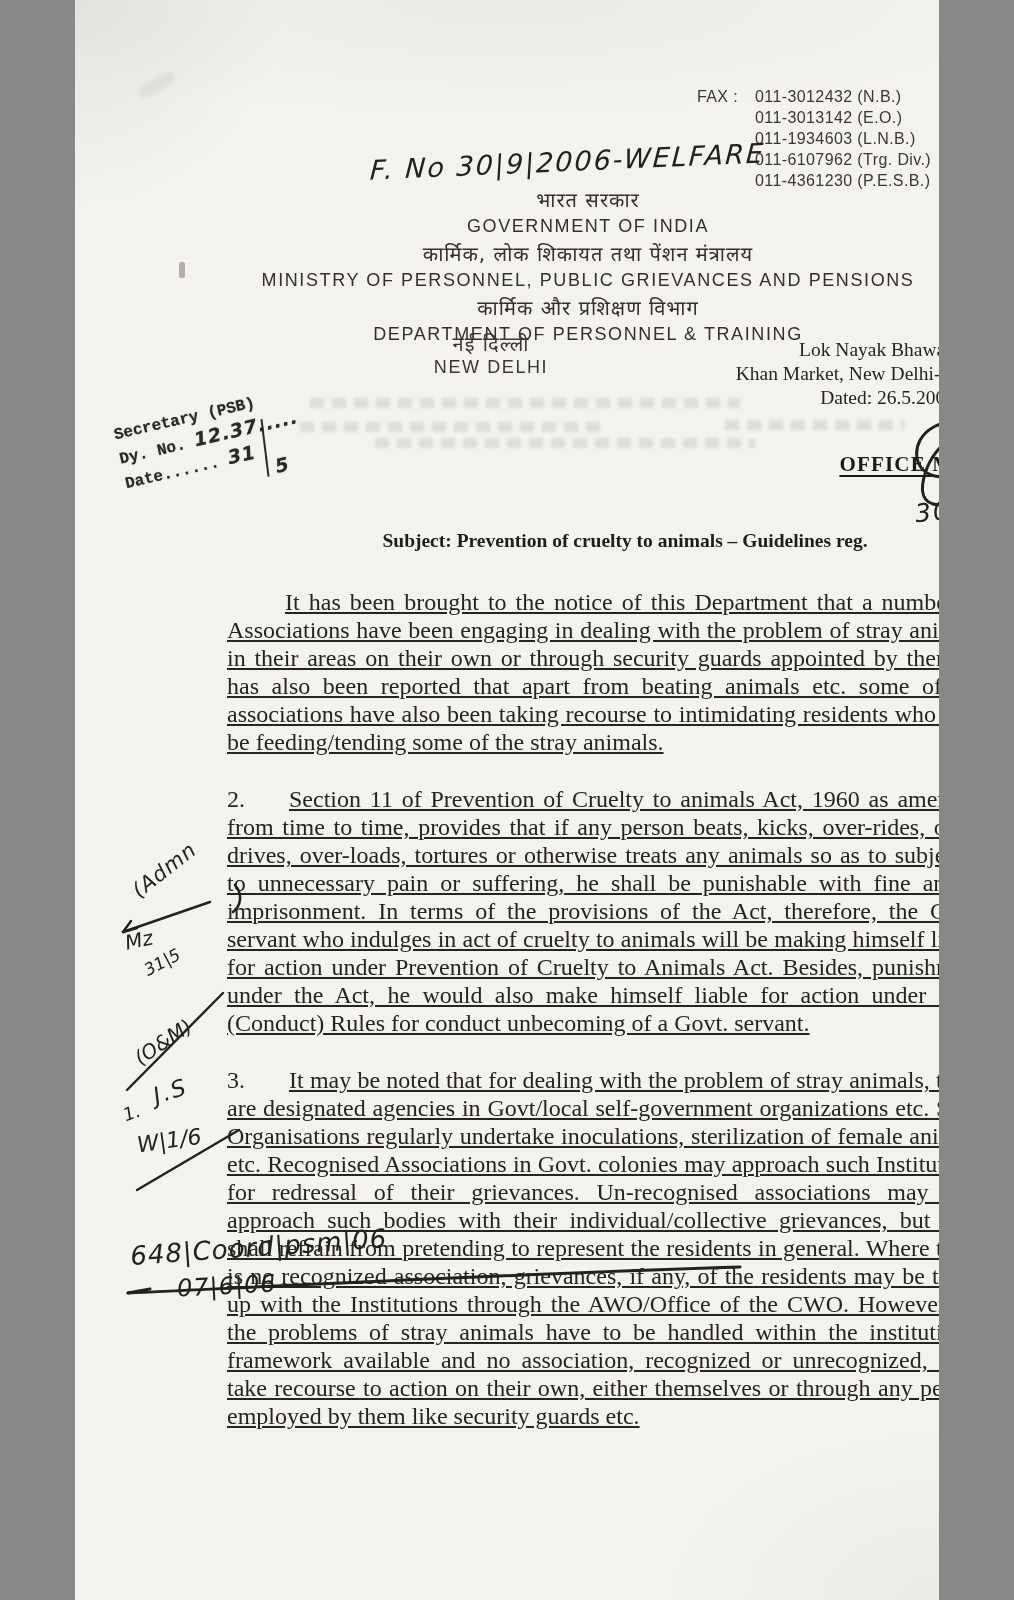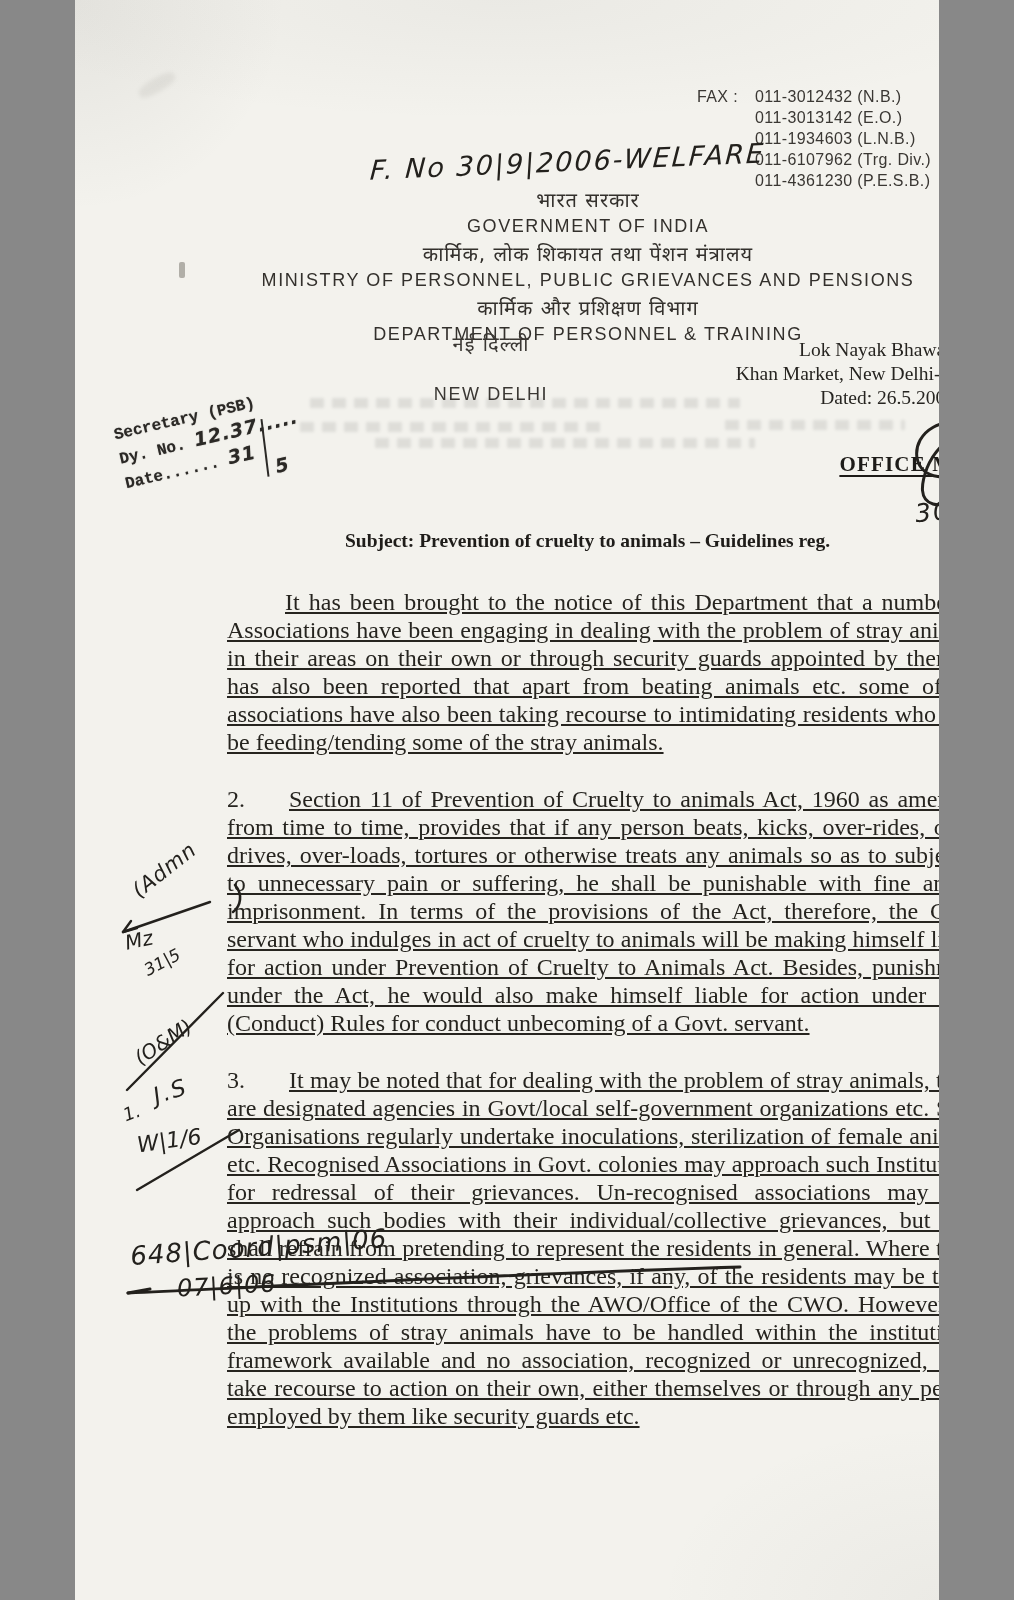--- a/index.html
+++ b/index.html
@@ -27,21 +27,21 @@
     font-family:"DejaVu Sans", sans-serif;font-size:27px;color:#33302b;
     transform:rotate(-2.5deg) skewX(-6deg);letter-spacing:2px;font-style:italic;
     white-space:nowrap;
   }
   .center-head{
     position:absolute;left:0;top:186px;width:1014px;text-align:center;
     color:#33302c;
   }
   .center-head div{margin:0 0 3px 12px;}
   .h-hindi{font-family:"DejaVu Sans", sans-serif;font-size:20px;letter-spacing:1px;}
-  .h-eng{font-family:"Liberation Sans", sans-serif;font-size:18px;letter-spacing:1.6px;margin-top:27px;}
+  .h-eng{font-family:"Liberation Sans", sans-serif;font-size:18px;letter-spacing:1.6px;}
   .city-block{
     position:absolute;left:286px;top:330px;width:260px;text-align:center;color:#3a3733;
   }
   .addr{
     position:absolute;left:560px;top:338px;width:320px;text-align:right;
     font-size:19.5px;line-height:24px;color:#262420;
   }
   
   .stamp{
     position:absolute;left:42px;top:398px;width:230px;
@@ -58,21 +58,21 @@
   }
   .stamp-bar{position:absolute;left:143px;top:28px;width:2px;height:58px;background:#2b2926;transform:rotate(6deg);}
   
   .om-title{
     position:absolute;left:0;top:452px;width:1014px;text-align:right;
     font-size:21px;font-weight:bold;letter-spacing:1.2px;color:#1d1b18;padding-left:21px;
   }
   .om-title span{text-decoration:underline;text-underline-offset:4px;}
   .subject{
     position:absolute;left:270px;top:530px;width:560px;
-    font-size:19.5px;font-weight:bold;color:#1f1d1a;
+    font-size:19.5px;font-weight:bold;color:#1f1d1a;text-align:center;
   }
   
   .body-text{
     position:absolute;left:152px;top:588px;width:757px;
     font-size:24px;line-height:28px;text-align:justify;color:#26241f;text-decoration:underline;
   }
   .body-text p{margin:0 0 29px 0;}
   .body-text p.first{text-indent:58px;}
   .pnum{display:inline-block;width:62px;text-indent:0;}
   

